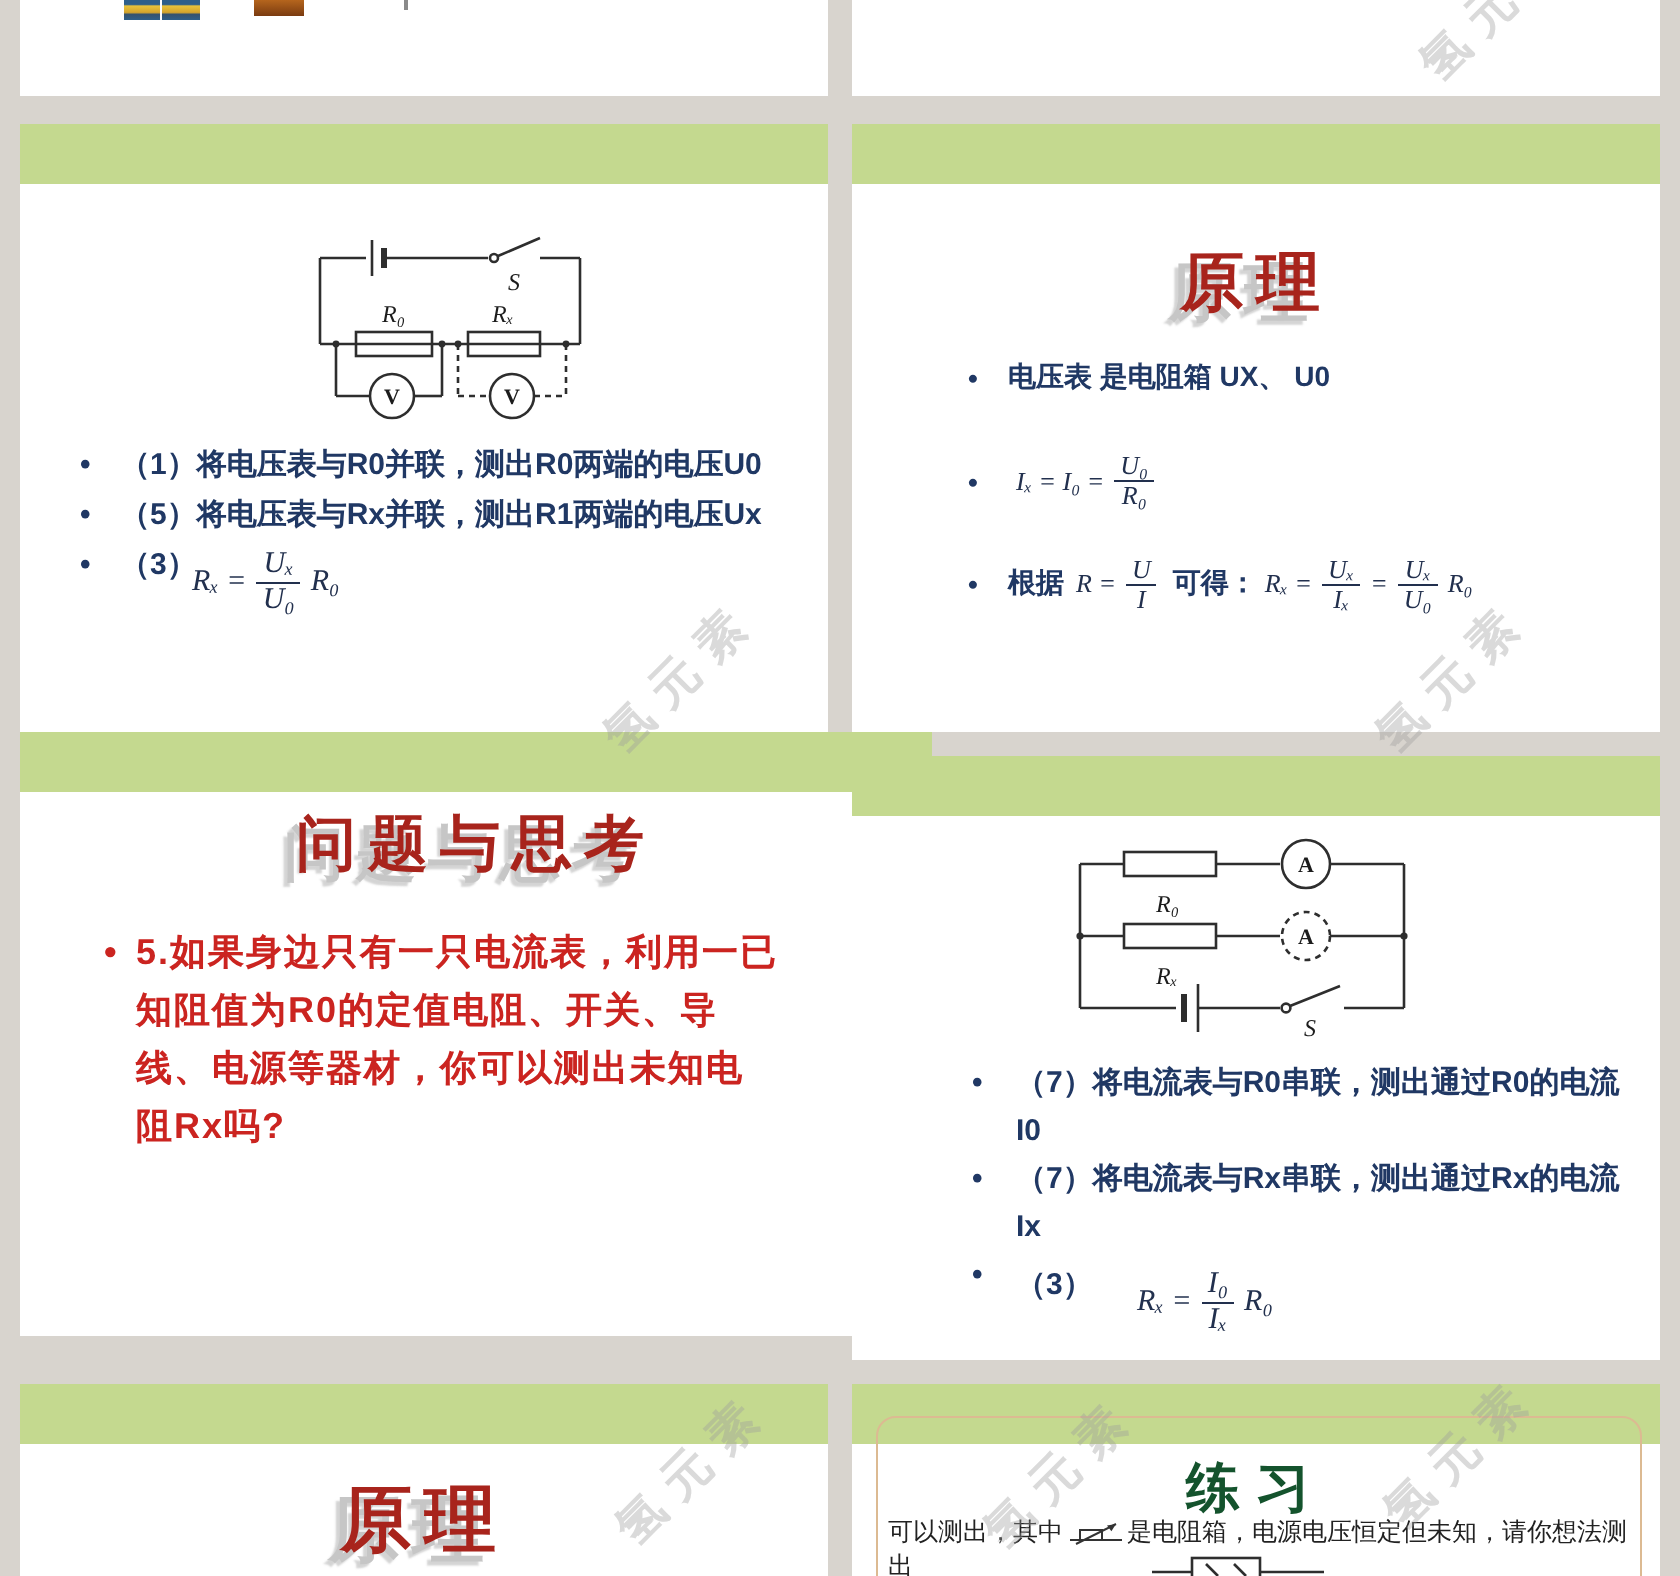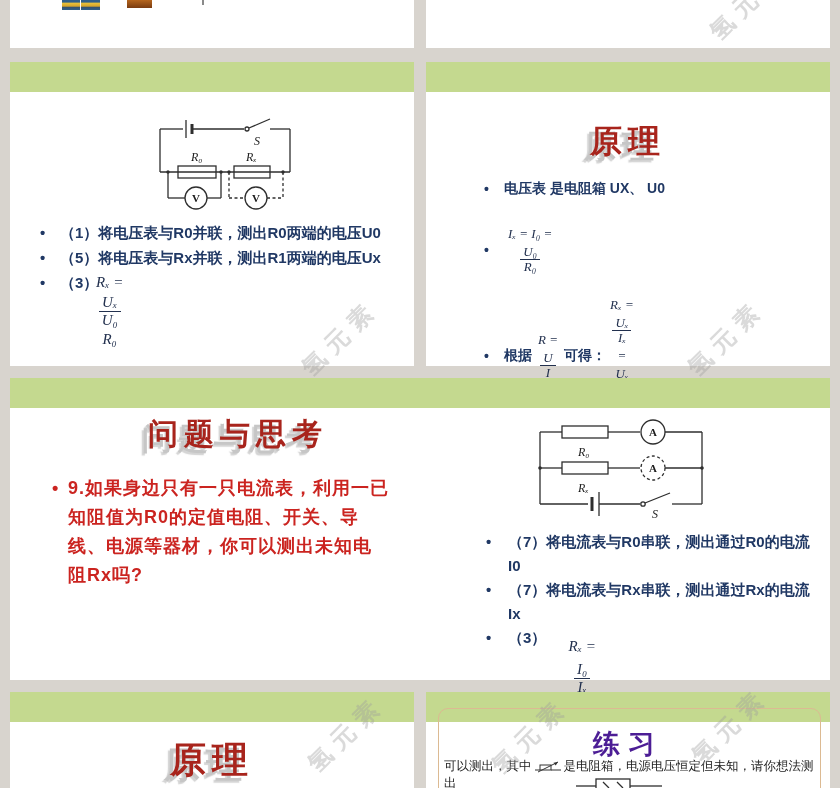--- a/index.html
+++ b/index.html
@@ -25,21 +25,21 @@
   .bmark { flex:none; width:20px; }
   .btext { flex:1; }
 
   
   .redtext { position:absolute; color:#cb2420; font-weight:bold; display:flex; }
 
   
   .formula {
     font-family:"Liberation Serif", serif; font-style:italic;
     color:#22304e; font-weight:normal; white-space:nowrap;
-    display:inline-flex; align-items:center; gap:3px;flex-direction:column;
+    display:inline-flex; align-items:center; gap:3px;
   }
   .frac { display:inline-flex; flex-direction:column; text-align:center; line-height:1.1; margin:0 2px; }
   .frac .fnum { border-bottom:1px solid #22304e; padding:0 3px; }
   .frac .fden { padding:0 3px; }
 
   
   .circuit { position:absolute; }
   .circuit line, .circuit rect, .circuit circle, .circuit path {
     stroke:#2e2e2e; stroke-width:1.3; fill:none;
   }
@@ -65,21 +65,21 @@
   .mini.brown { height:8px; background:linear-gradient(#b5651d,#7a3b10); }
   .mini.mark { width:2px; height:5px; background:#8a8a8a; }
 
   
   .s8-frame { position:absolute; left:12px; top:16px; right:9px; height:140px;
               border:1px solid #dcba92; border-radius:10px; }
   .s8-text { position:absolute; left:18px; top:66px; width:376px;
              font-family:"Liberation Serif", serif; font-size:12.5px;
              line-height:17px; color:#222222; }
   .s8-title { position:absolute; left:0; width:100%; text-align:center;
-              font-weight:bold; color:#4c1d95; letter-spacing:8px; }
+              font-weight:bold; color:#14532d; letter-spacing:8px; }
   .inline-icon { vertical-align:middle; margin:0 3px; }
 </style>
 </head>
 <body>
 
 <div class="canvas">
 
   <div class="slide" style="left:10px; top:0; width:404px; height:48px;">
     <div class="mini blue" style="left:52px; width:18px;"></div>
     <div class="mini blue" style="left:71px; width:19px;"></div>
@@ -190,26 +190,26 @@
           <span class="frac">
             <span class="fnum">Uₓ</span>
             <span class="fden">U₀</span>
           </span>
           <span>R₀</span>
         </span>
       </div>
     </div>
   </div>
 
-  <div class="slide" style="left:10px; top:378px; width:456px; height:302px;">
+  <div class="slide" style="left:10px; top:366px; width:456px; height:302px;">
     <div class="band"></div>
     <div class="c-title" style="top:36px; font-size:30px;">问题与思考</div>
     <div class="redtext" style="left:42px; top:96px; width:338px; font-size:18px; line-height:29px; letter-spacing:1px;">
       <span class="bmark" style="width:16px;">•</span>
-      <span class="btext">9.如果身边只有一只电流表，利用一已知阻值为R0的定值电阻、开关、导线、电源等器材，你可以测出未知电阻Rx吗?</span>
+      <span class="btext">5.如果身边只有一只电流表，利用一已知阻值为R0的定值电阻、开关、导线、电源等器材，你可以测出未知电阻Rx吗?</span>
     </div>
   </div>
 
   <div class="slide" style="left:426px; top:378px; width:404px; height:302px;">
     <div class="band"></div>
 
     <svg class="circuit" style="left:106px; top:38px;" width="180" height="104" viewBox="0 0 180 104">
       <line x1="8" y1="16" x2="8" y2="88"></line>
       <line x1="170" y1="16" x2="170" y2="88"></line>
       <line x1="8" y1="16" x2="30" y2="16"></line>

